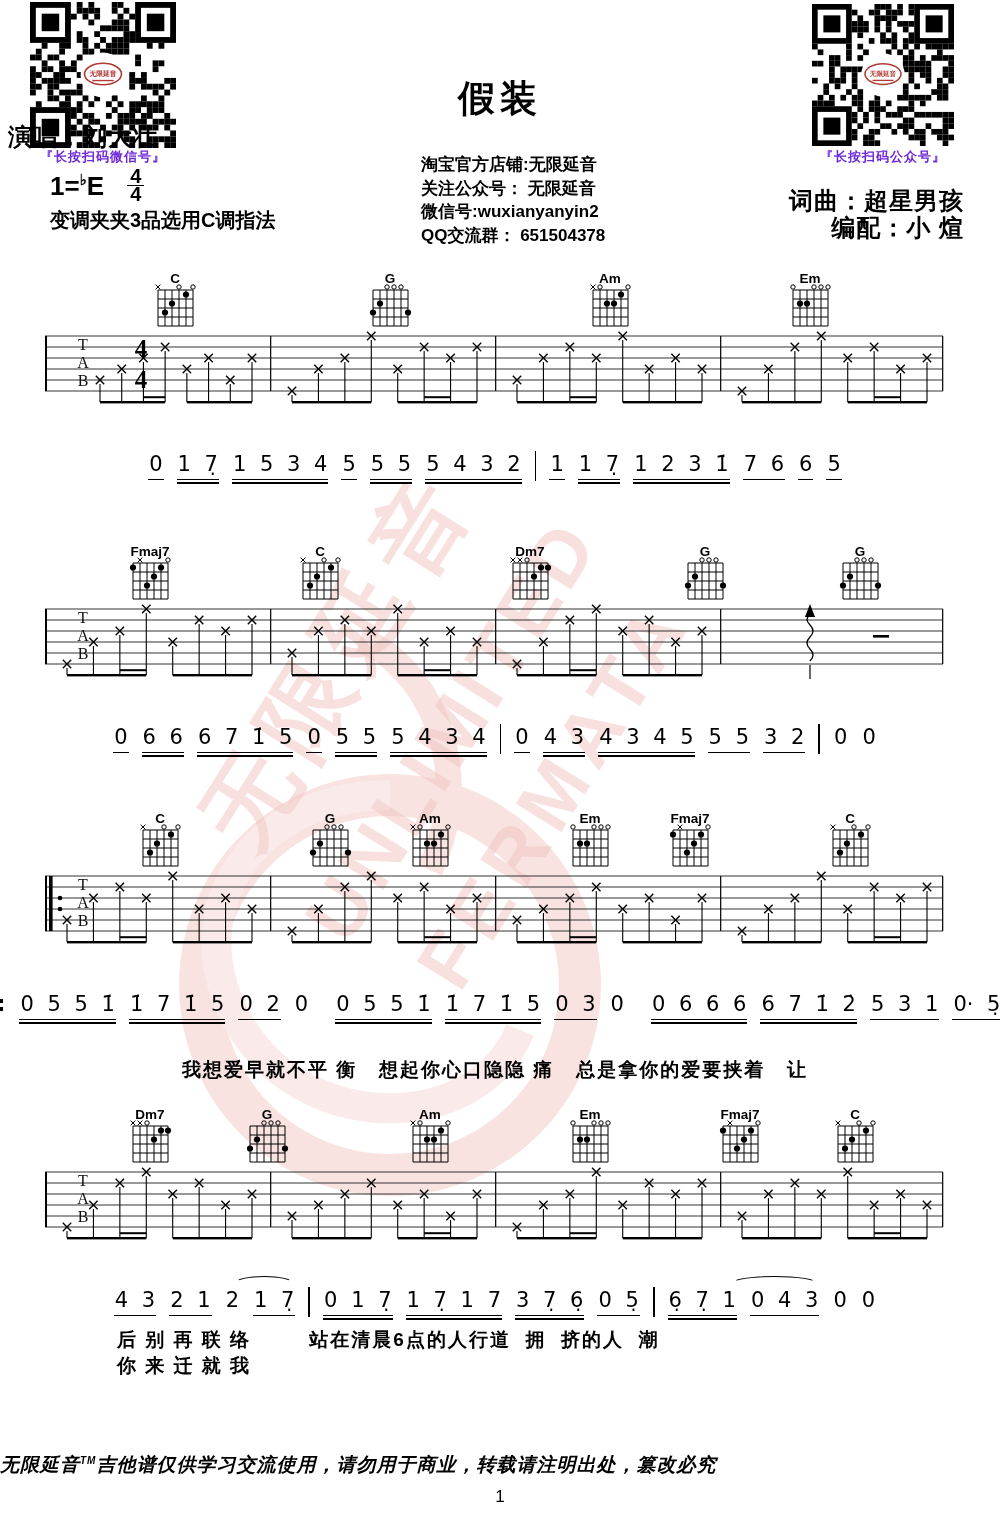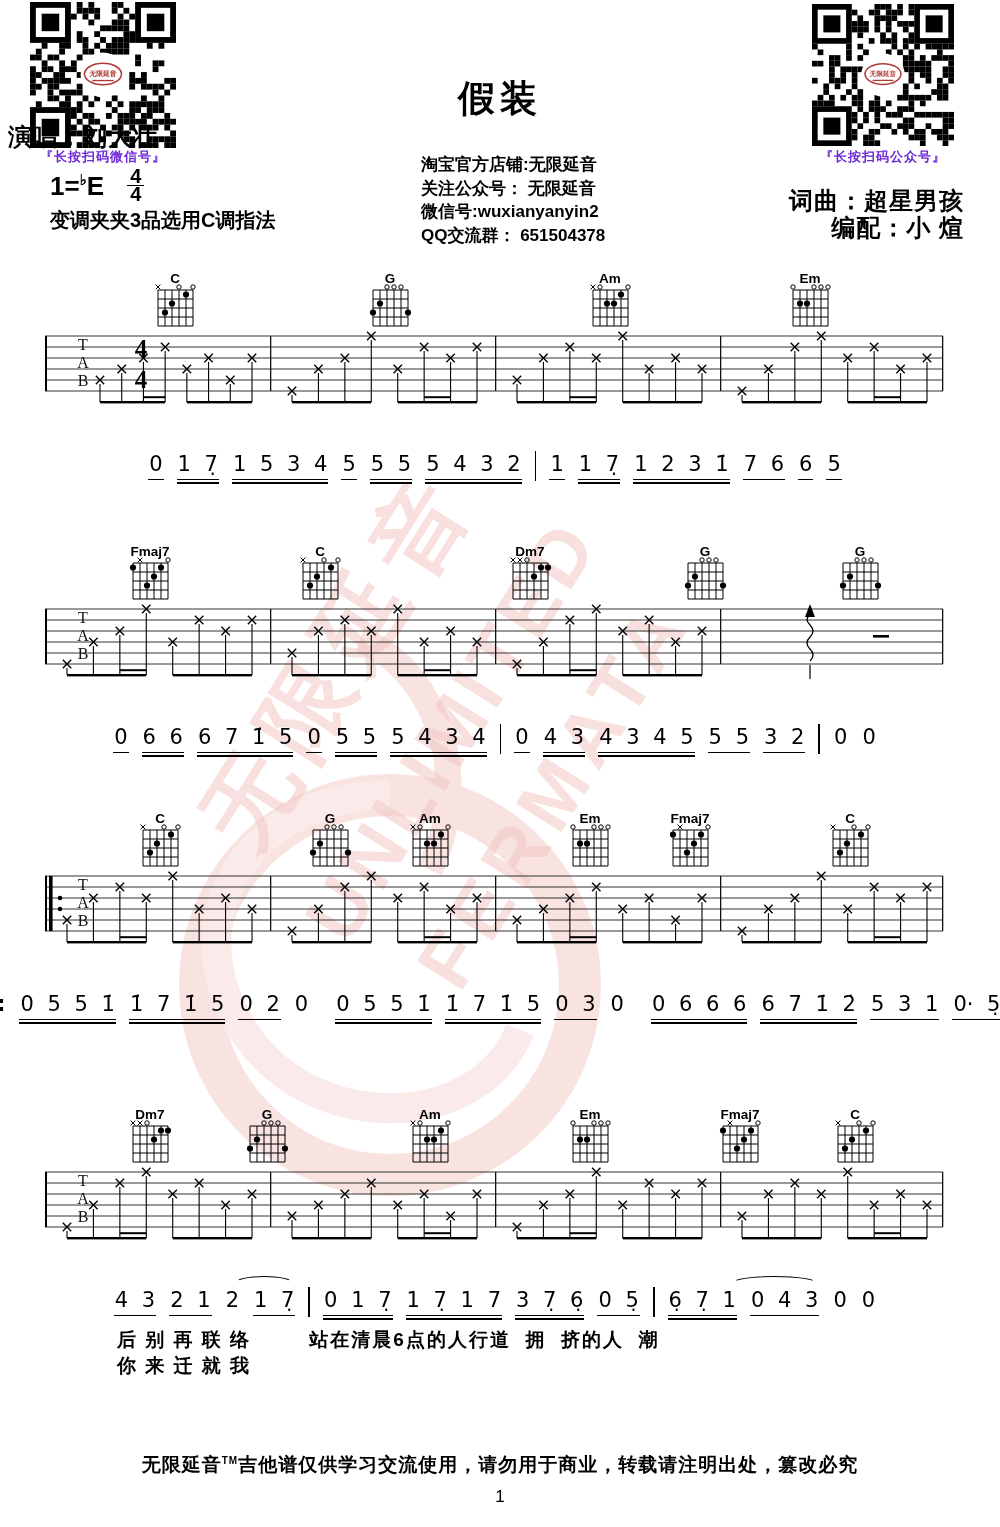--- a/index.html
+++ b/index.html
@@ -38,21 +38,21 @@
   .u2{border-bottom:1.7px solid #000;}
   .u2::after{content:"";position:absolute;left:0;right:0;bottom:-4.6px;height:1.7px;background:#000;}
   .arc::before{content:"";position:absolute;left:-18px;right:2px;top:-12px;height:12px;
                border:1.7px solid transparent;border-top-color:#000;border-radius:50% 50% 0 0;}
   .mbar{width:1.7px;height:30px;background:#000;margin-top:-1px;}
   .mrep{font-weight:bold;letter-spacing:-2px;margin-right:3px;}
   .lyric{position:absolute;left:0;width:100%;text-align:center;font-size:19px;font-weight:bold;letter-spacing:2px;white-space:pre;}
   .lyric.l0{top:219px}.lyric.l1{top:245px}
   .lyric.leftal{text-align:left;padding-left:72px;}
   
-  .footer{position:absolute;left:0;right:0;top:1452px;text-align:center;font-size:19px;font-weight:bold;letter-spacing:1px;}
+  .footer{position:absolute;left:0;right:0;top:1452px;text-align:left;font-size:19px;font-weight:bold;letter-spacing:1px;font-style:italic;}
   .footer sup{font-size:10px;font-weight:bold;}
   .pagenum{position:absolute;left:0;right:0;top:1487px;text-align:center;font-size:17px;}
 </style>
 </head>
 <body>
 
 <div class="page">
 
   <div class="wm">
     <svg width="1000" height="1527" viewBox="0 0 1000 1527">
@@ -1249,20 +1249,21 @@
           <span class="mgroup u2">0 5 5 1̇</span>
           <span class="mgroup u2">1̇ 7 1̇ 5</span>
           <span class="mgroup u1">0 3</span>
           <span class="mgroup">0</span>
           <span class="mbar"></span>
           <span class="mgroup u2">0 6 6 6</span>
           <span class="mgroup u2">6 7 1̇ 2̇</span>
           <span class="mgroup u1">5 3 1</span>
           <span class="mgroup u1">0· 5̣</span>
         </div>
+        <div class="lyric l1">我想爱早就不平 衡   想起你心口隐隐 痛   总是拿你的爱要挟着   让</div>
       </div>
       <div class="system" style="top: 1108px;">
         <div class="chordrow">
           <div class="chord" style="left: calc(11.7% - 27px);"><svg viewBox="0 0 54 58" width="54" height="58">
               <text x="27" y="11" text-anchor="middle" font-size="13.5" font-weight="bold" font-family="&quot;Liberation Sans&quot;,sans-serif">Dm7</text>
               <line x1="10" y1="18" x2="10" y2="54" stroke="#000" stroke-width="1"></line>
               <line x1="17" y1="18" x2="17" y2="54" stroke="#000" stroke-width="1"></line>
               <line x1="24" y1="18" x2="24" y2="54" stroke="#000" stroke-width="1"></line>
               <line x1="31" y1="18" x2="31" y2="54" stroke="#000" stroke-width="1"></line>
               <line x1="38" y1="18" x2="38" y2="54" stroke="#000" stroke-width="1"></line>

